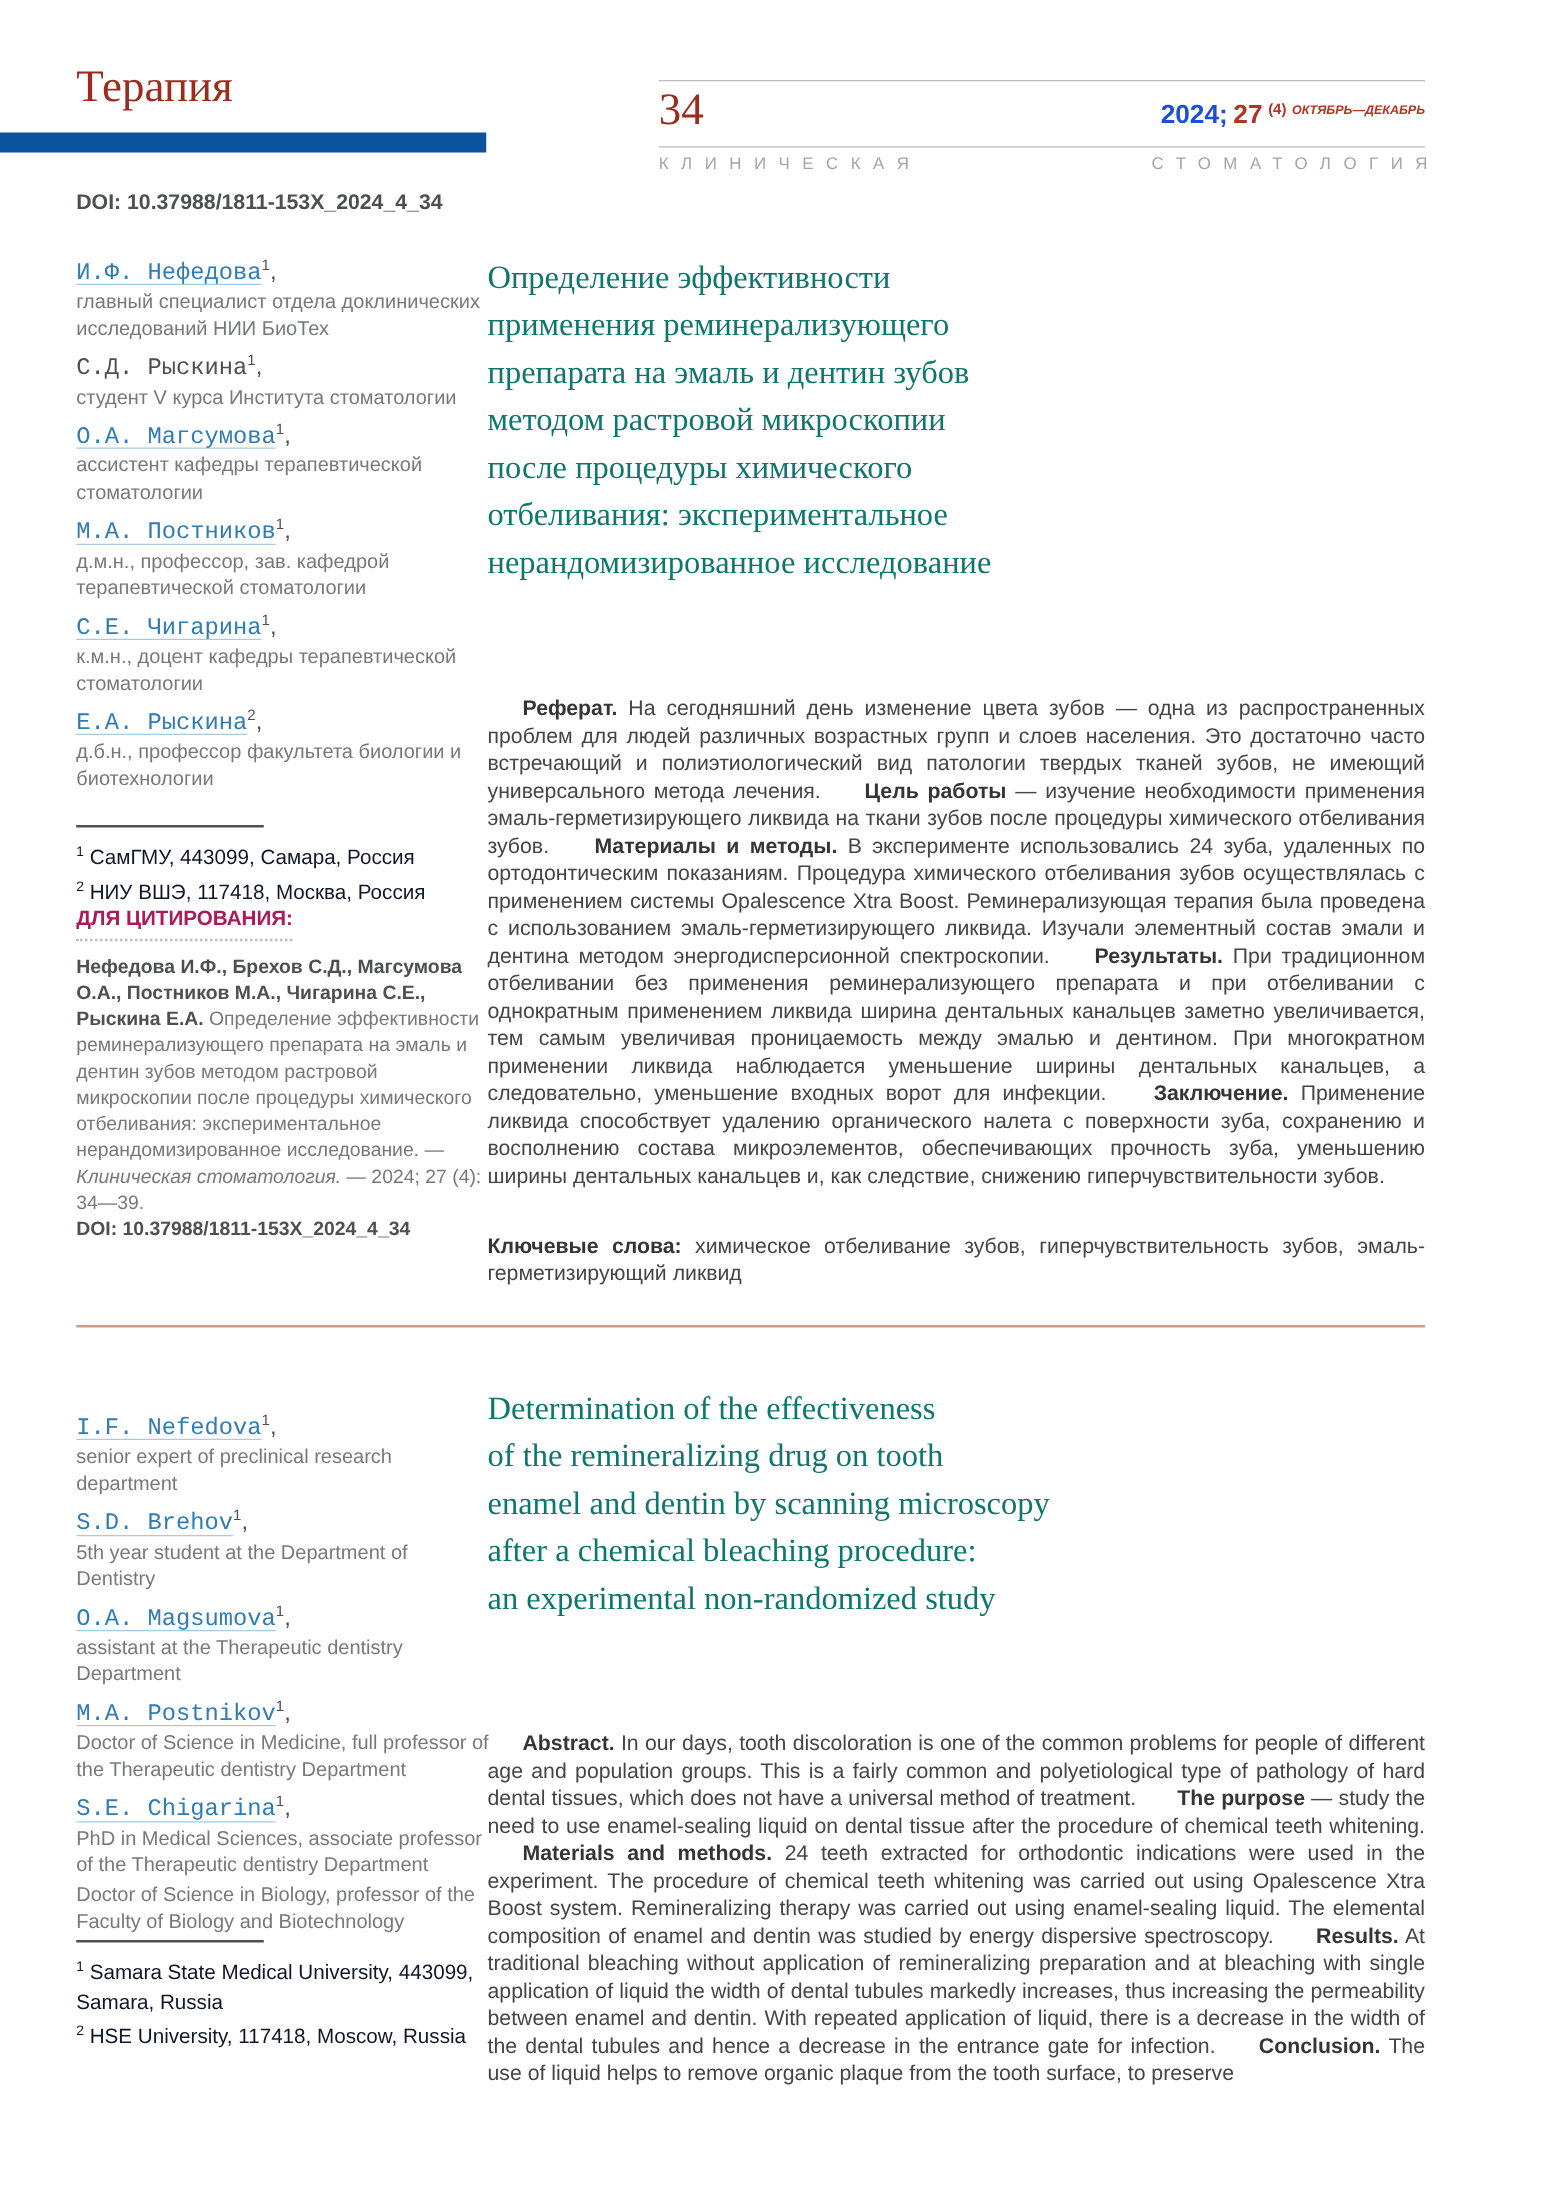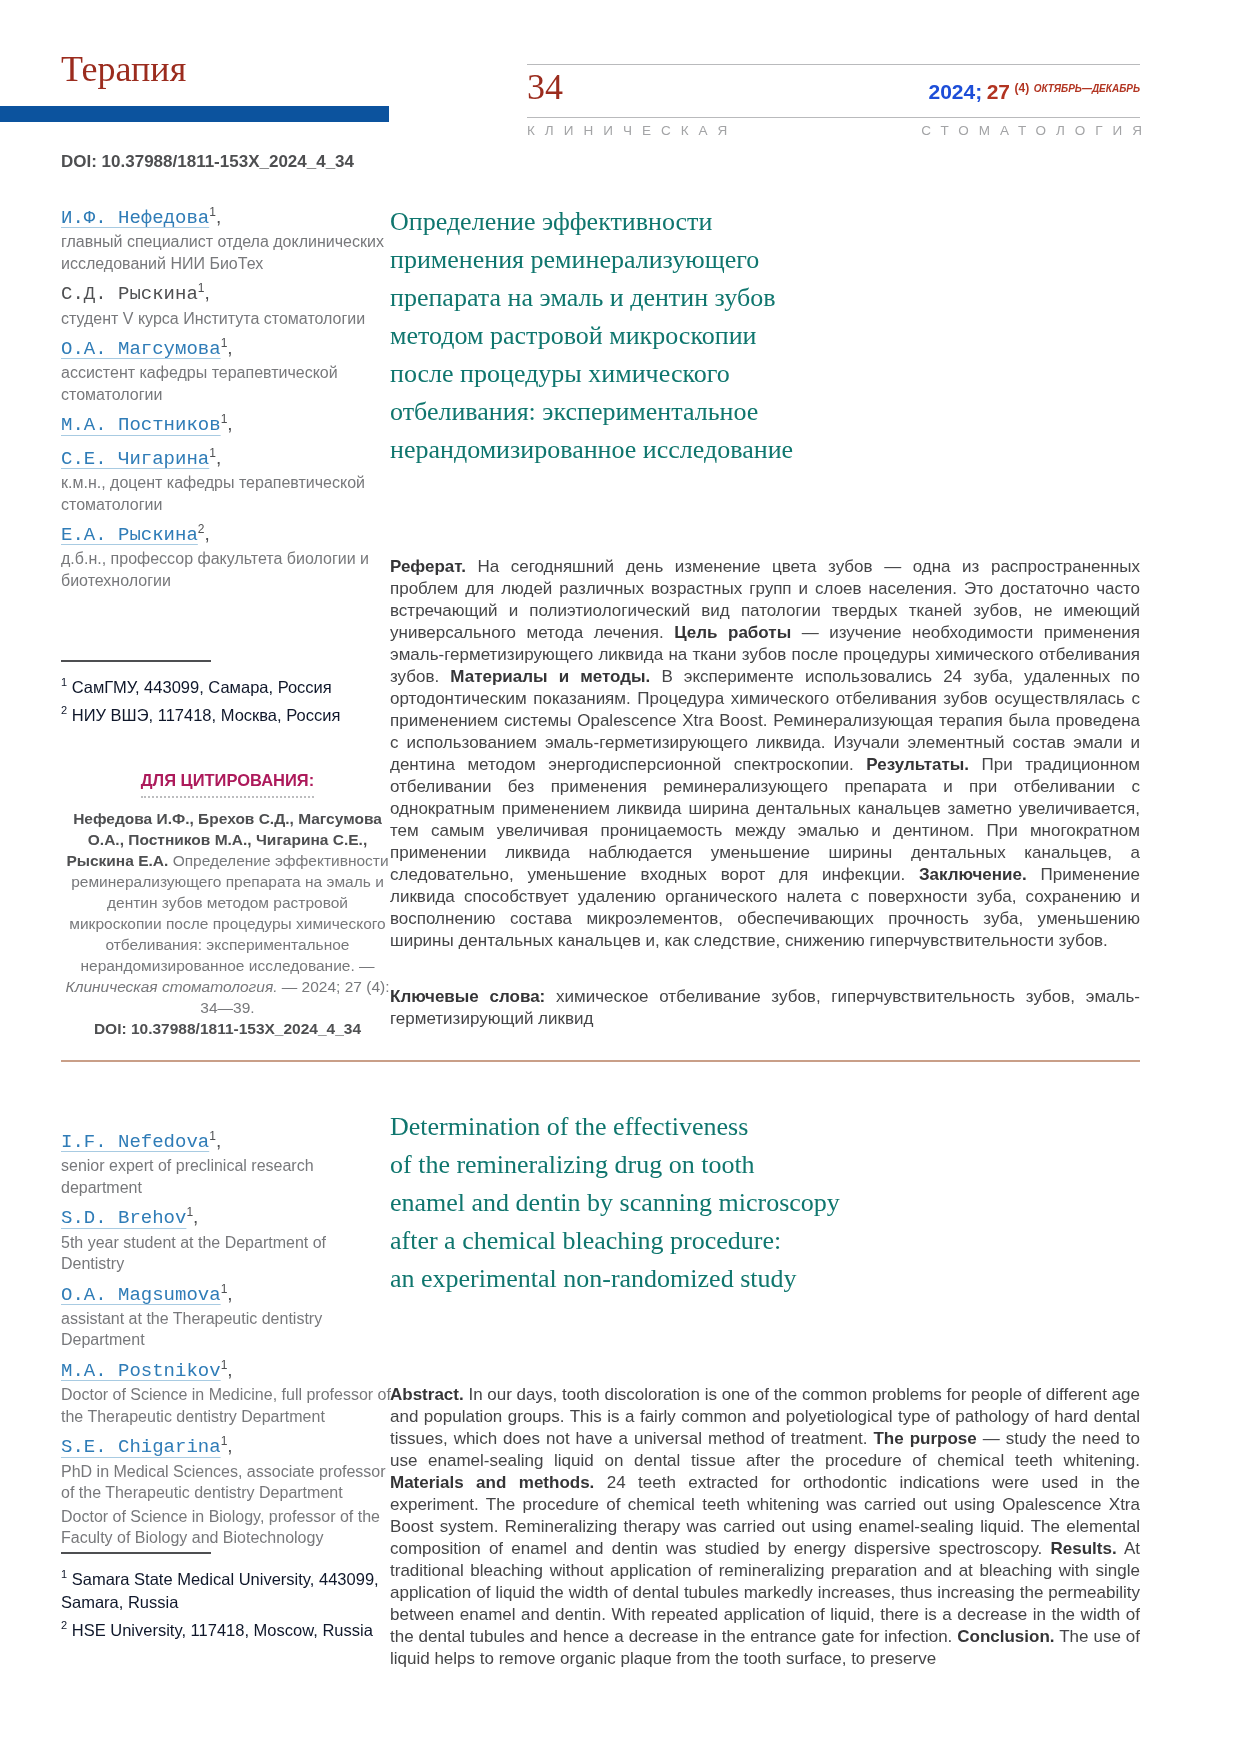--- a/index.html
+++ b/index.html
@@ -31,32 +31,32 @@
   .author-name.plain { color:#4e4f51; text-decoration:none; cursor:default; }
   .author-sup { font-size:12px; color:#4e4f51; }
   .comma { color:#4e4f51; }
   .author-desc { font-size:16px; line-height:21.5px; color:#77787b; }
   .affil { font-size:16.5px; color:#0f172a; }
   .affil-ru { position:absolute; left:61px; top:660px; width:330px; }
   .affil-en { position:absolute; left:61px; top:1552px; width:330px; }
   .affil-rule { width:150px; height:2px; background:#4e4f51; margin-bottom:9px; }
   .affil-line { line-height:23px; }
   .affil-line sup { font-size:11px; }
-  .citation-block { position:absolute; left:61px; top:771px; width:333px;text-align:center; }
+  .citation-block { position:absolute; left:61px; top:726px; width:333px; }
   .citation-label { display:inline-block; color:#ad1a5b; font-weight:bold; font-size:16.5px; padding-bottom:6px; border-bottom:2px dotted #bcbdbf; }
   .citation-text { margin-top:10px; font-size:15.5px; line-height:21px; color:#77787b; }
   .citation-text b { color:#4e4f51; font-weight:bold; }
   .citation-text i { font-style:italic; }
   .citation-doi { font-weight:bold; font-size:15.5px; line-height:21px; color:#4e4f51; }
   
   .article-title { position:absolute; left:390px; width:770px; font-family:"Liberation Serif",serif; font-size:26px; line-height:38px; color:#0f766e; }
   .title-ru { top:203px; }
   .title-en { top:1108px; }
   .abstract { position:absolute; left:390px; width:750px; font-size:17px; line-height:22px; color:#454547; text-align:justify; }
-  .abstract b { color:#353537; }
+  .abstract b { color:#353537;margin-left:28px; }
   .abstract-ru { top:556px; }
   .abstract-en { top:1384px; }
   .keywords { position:absolute; left:390px; top:986px; width:750px; font-size:17px; line-height:22px; color:#454547; text-align:justify; }
   .keywords b { color:#353537; }
   .divider { position:absolute; left:61px; top:1060px; width:1079px; height:2px; background:#c99f88; }
 </style>
 </head>
 <body>
 
 <div class="page">
@@ -91,20 +91,21 @@
         <div class="author-desc">студент V курса Института стоматологии</div>
       </div>
 
       <div class="author">
         <div class="author-name-line"><span class="author-name">О.А. Магсумова</span><sup class="author-sup">1</sup><span class="comma">,</span></div>
         <div class="author-desc">ассистент кафедры терапевтической стоматологии</div>
       </div>
 
       <div class="author">
         <div class="author-name-line"><span class="author-name">М.А. Постников</span><sup class="author-sup">1</sup><span class="comma">,</span></div>
+        <div class="author-desc">д.м.н., профессор, зав. кафедрой терапевтической стоматологии</div>
       </div>
 
       <div class="author">
         <div class="author-name-line"><span class="author-name">С.Е. Чигарина</span><sup class="author-sup">1</sup><span class="comma">,</span></div>
         <div class="author-desc">к.м.н., доцент кафедры терапевтической стоматологии</div>
       </div>
 
       <div class="author">
         <div class="author-name-line"><span class="author-name">Е.А. Рыскина</span><sup class="author-sup">2</sup><span class="comma">,</span></div>
         <div class="author-desc">д.б.н., профессор факультета биологии и биотехнологии</div>

